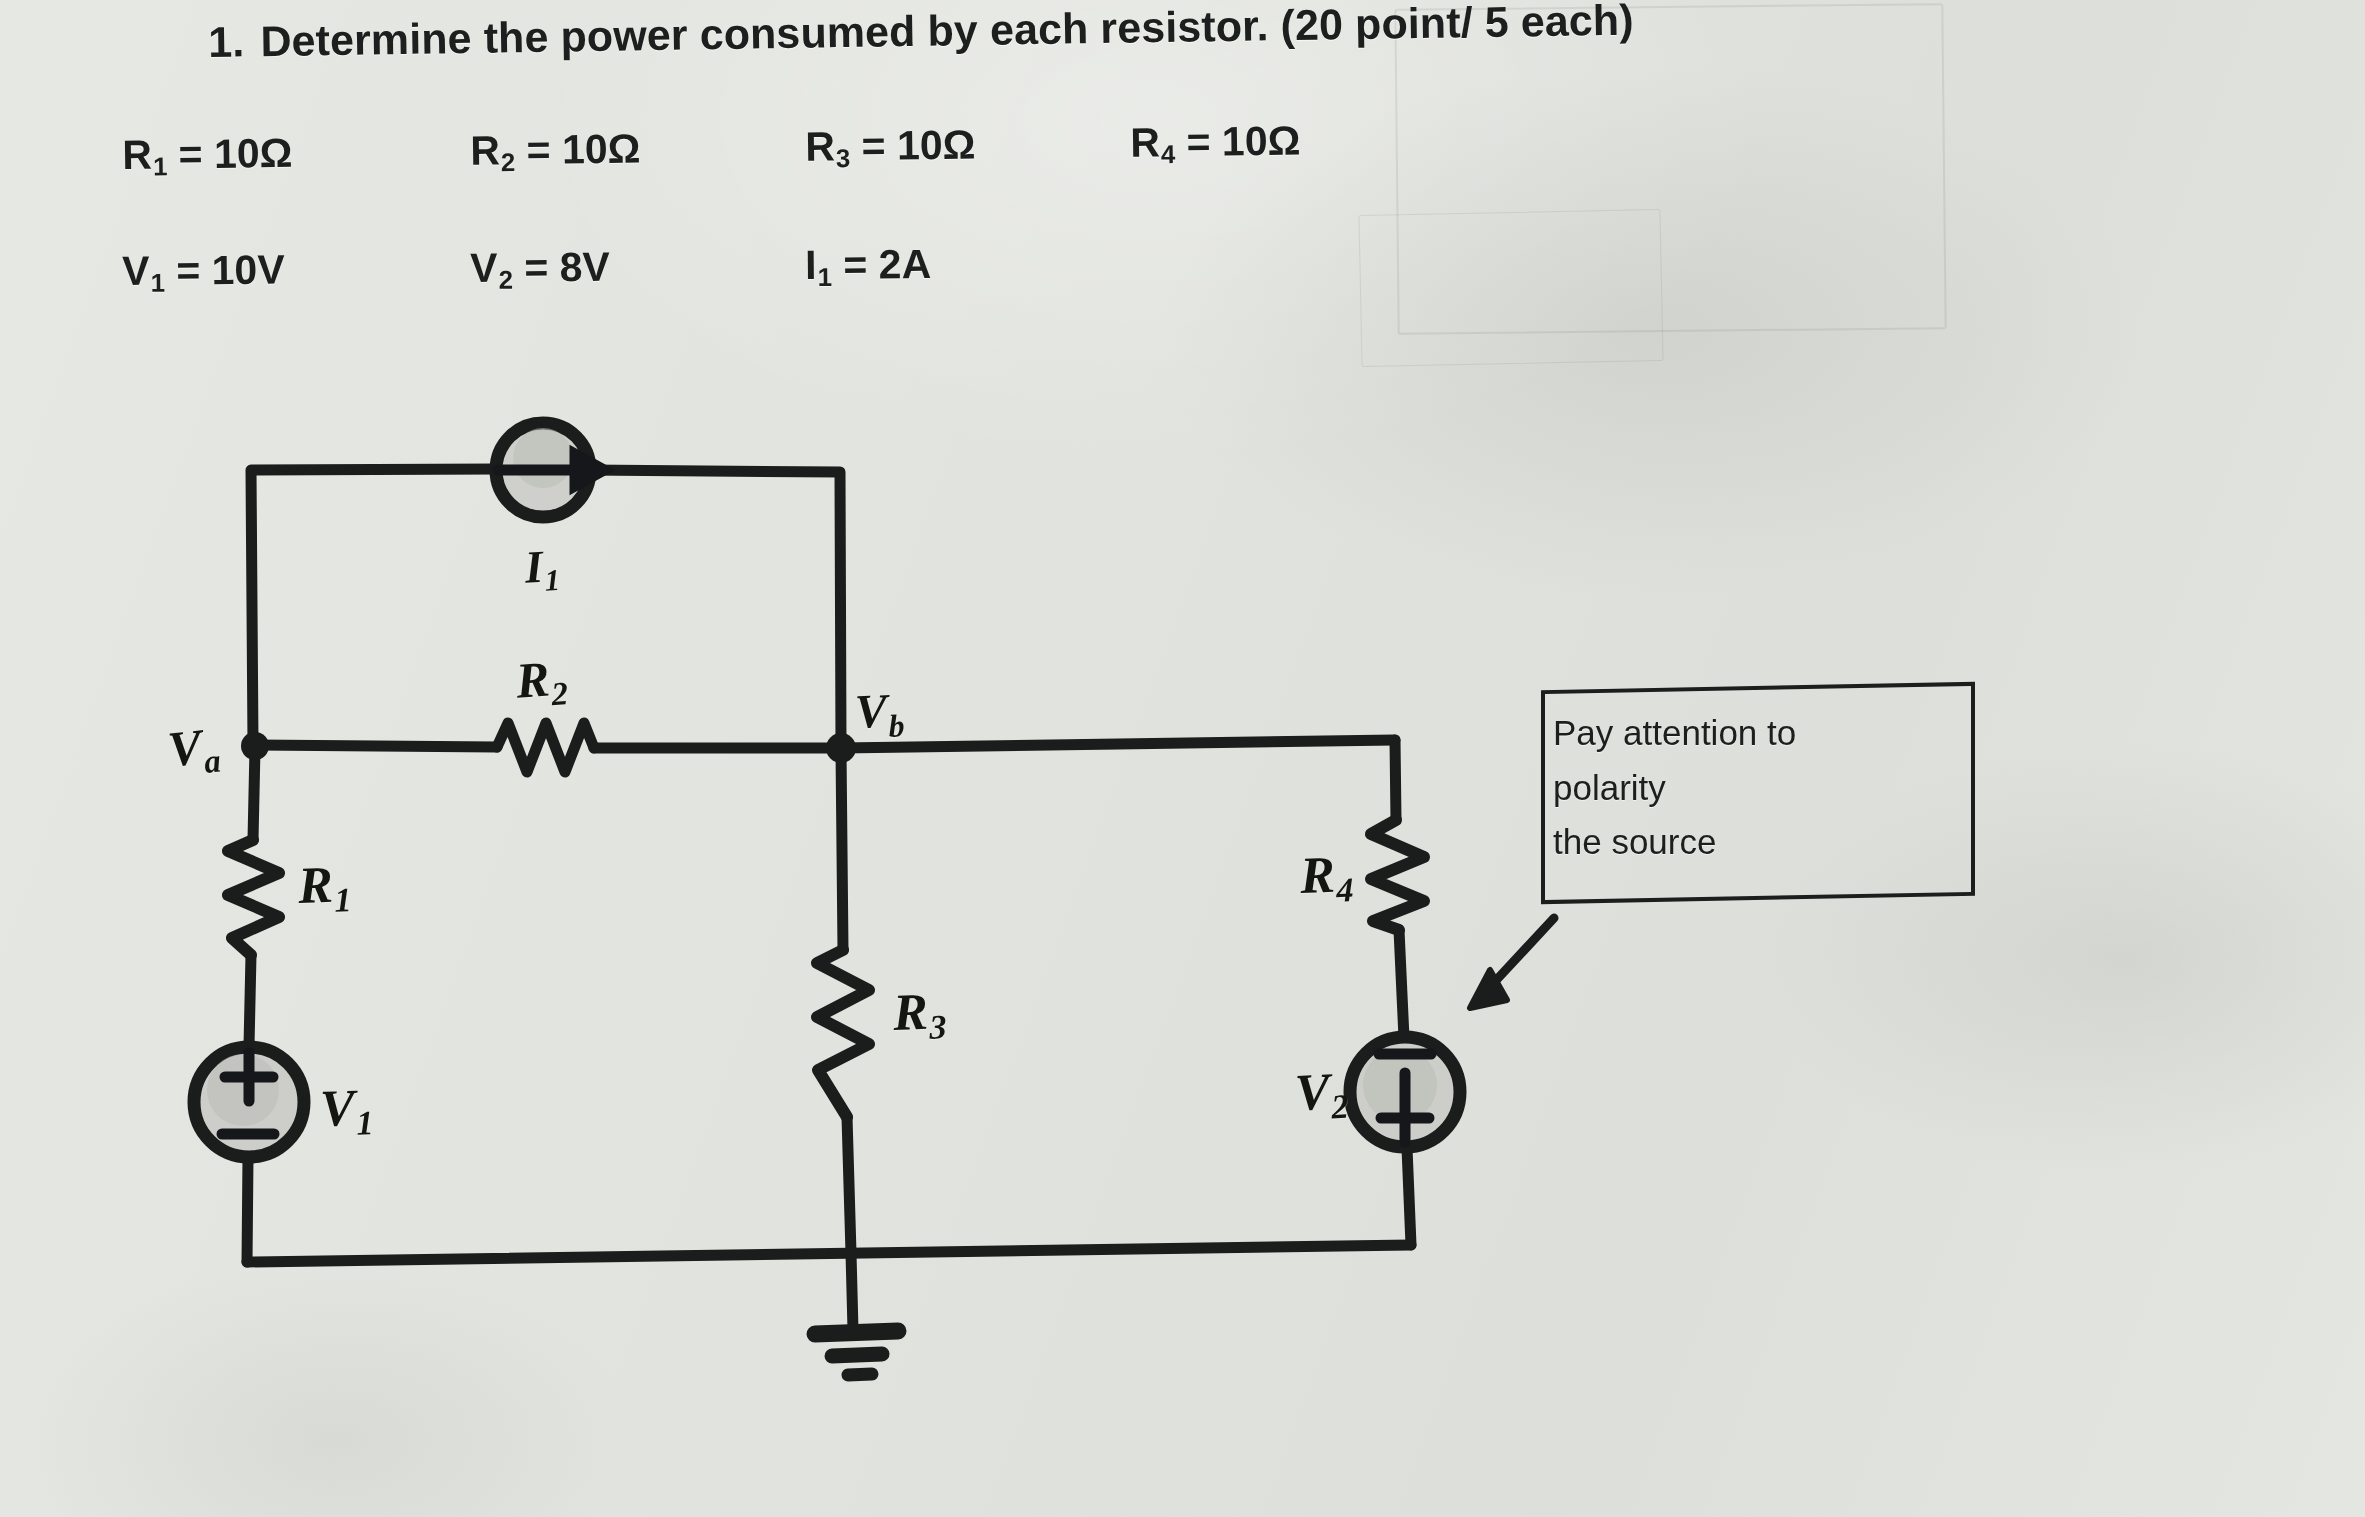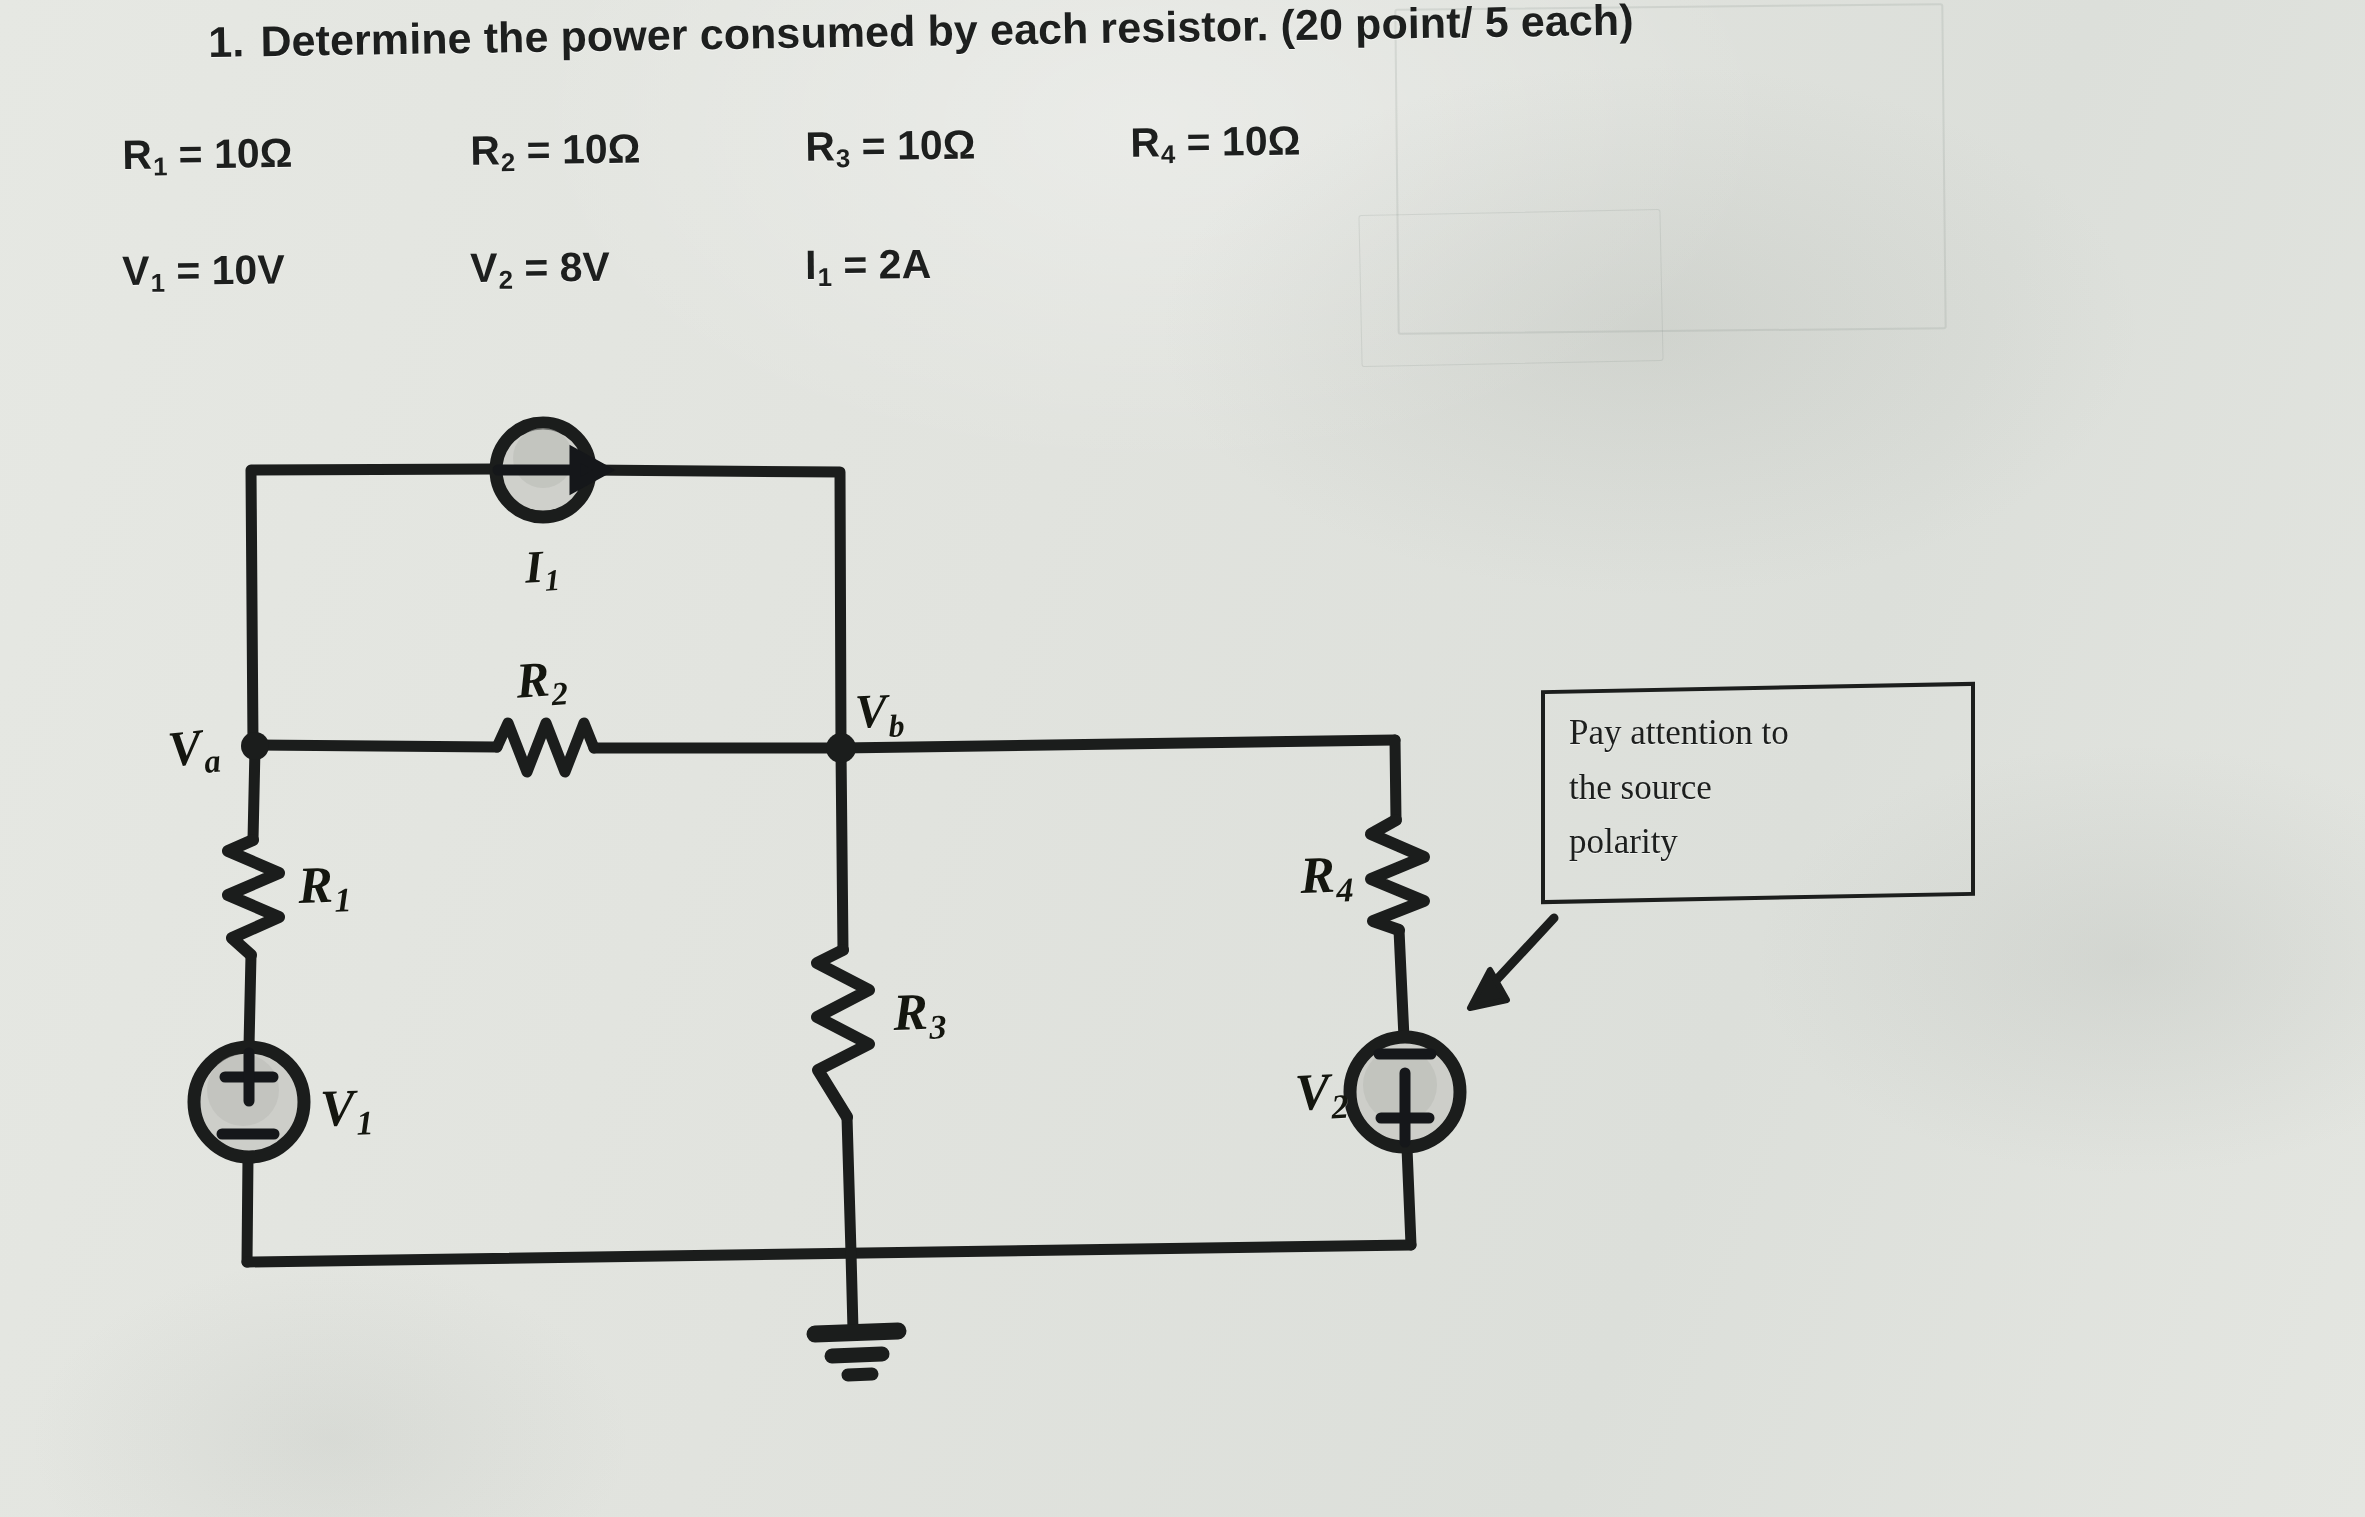--- a/index.html
+++ b/index.html
@@ -77,27 +77,26 @@
     width:434px; height:214px;
   }
   #callout .cbox{
     position:absolute;inset:0;
     border:4px solid #1c1e1d;
     background:transparent;
     transform:skewY(-1.1deg);
   }
   #callout .ctext{
     position:absolute;
-    left:28px; top:20px; right:14px;
+    left:12px; top:20px; right:14px;
     font-size:35px;
     line-height:1.56;
     font-weight:400;
     color:#1d1f1e;
     text-shadow:0 1px 0 rgba(255,255,255,.55);
-    font-family:Liberation Serif, serif;
   }
   #callout .ctext div{white-space:nowrap;}
 
   .lbl{
     position:absolute;
     font-family:"Liberation Serif", serif;
     font-style:italic;
     font-weight:700;
     color:#14160f;
     text-shadow:0 1px 0 rgba(255,255,255,.35);
@@ -240,16 +239,16 @@
   <span>V</span><sub>1</sub>
 </div>
 <div class="lbl" style="left:1295px;top:1062px;font-size:52px;transform:rotate(-3deg);">
   <span>V</span><sub>2</sub>
 </div>
 
 <div id="callout">
   <div class="cbox"></div>
   <div class="ctext">
     <div>Pay attention to</div>
+    <div>polarity</div>
     <div>the source</div>
-    <div>polarity</div>
   </div>
 </div>
 
 </body></html>

